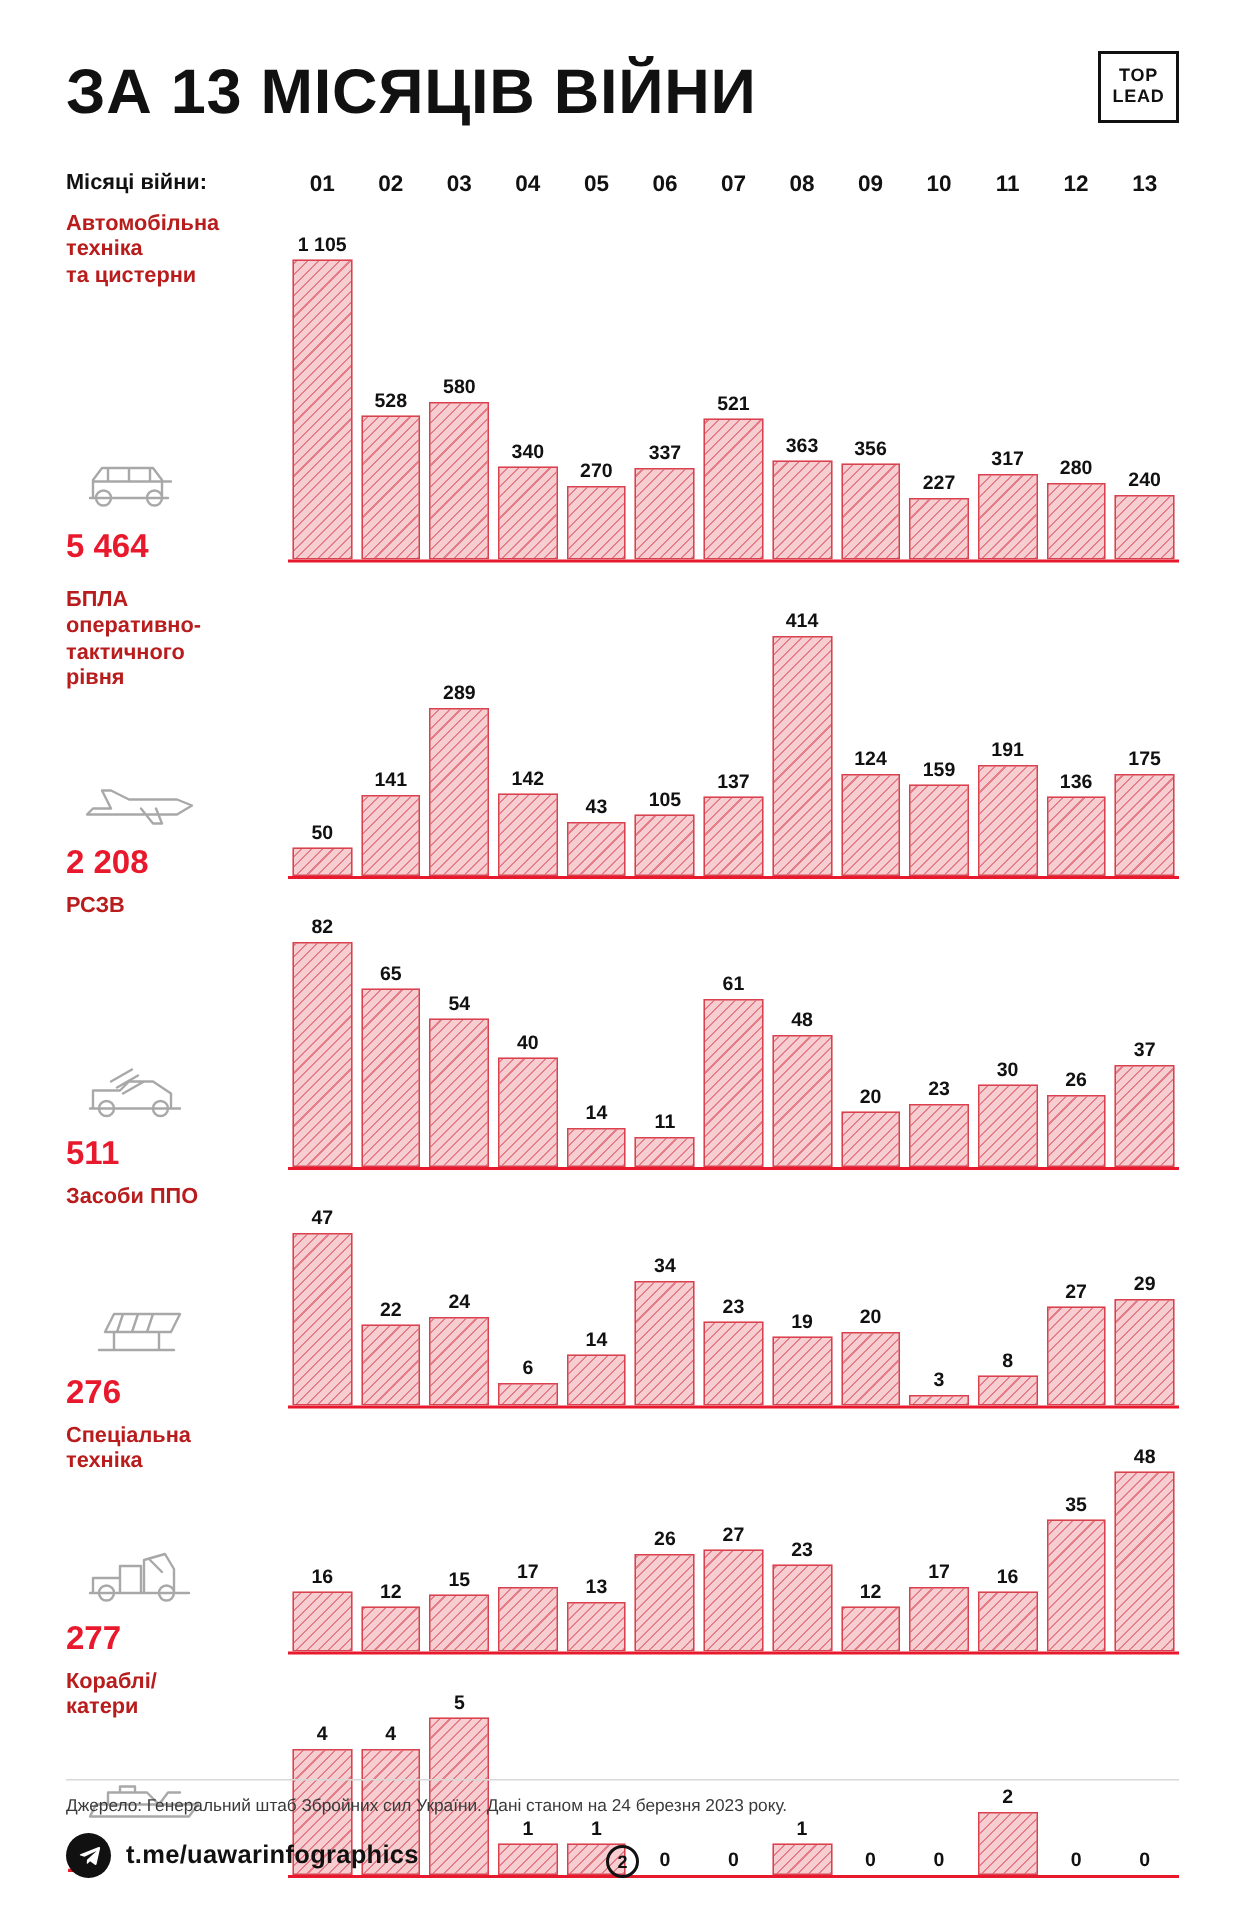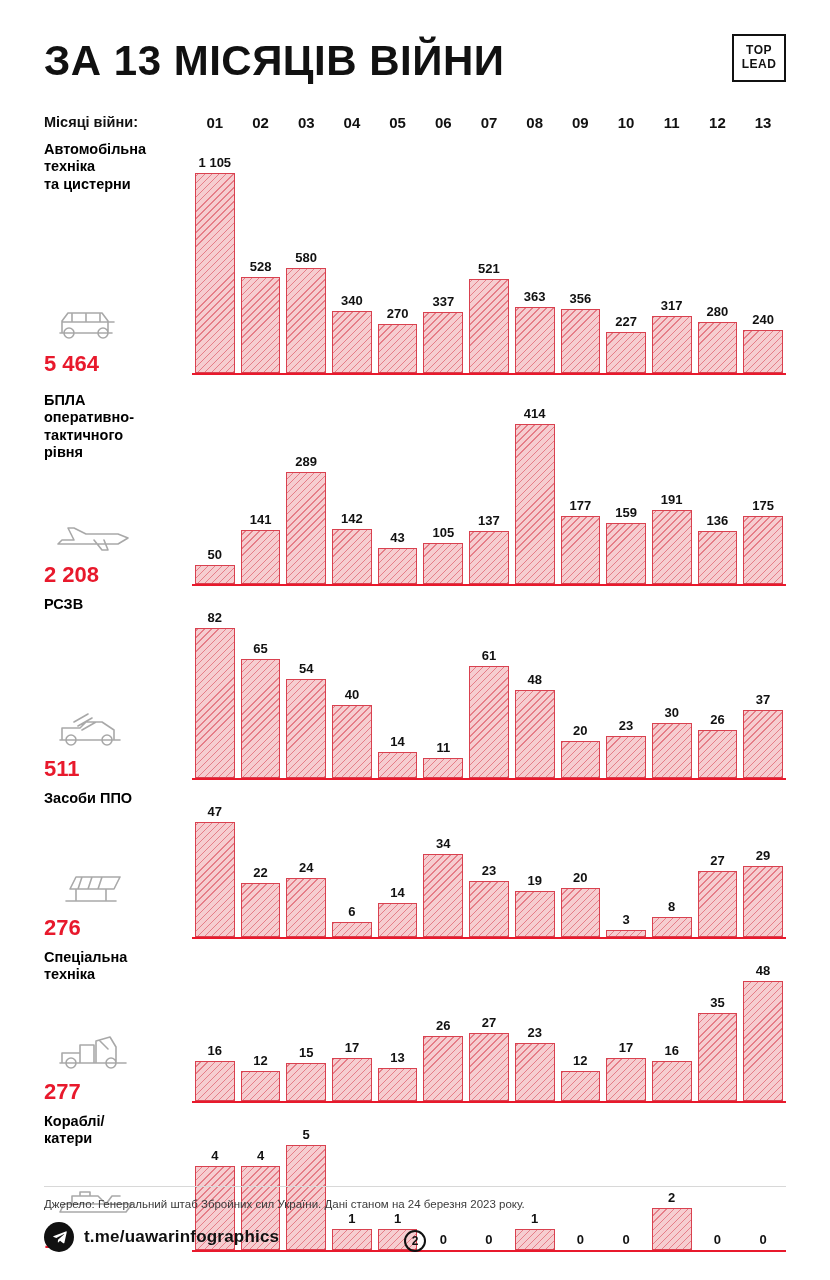--- a/index.html
+++ b/index.html
@@ -97,21 +97,21 @@
   }
   .cat-left {
     width: 148px;
     flex: 0 0 148px;
     position: relative;
   }
   .cat-name {
     font-size: 14.5px;
     font-weight: bold;
     line-height: 1.18;
-    color: #000000;
+    color: #b91c1c;
     white-space: pre-line;
   }
   .cat-total {
     position: absolute;
     left: 0;
     bottom: 0;
     font-size: 22px;
     font-weight: bold;
     color: #e8192c;
     line-height: 1;
@@ -353,21 +353,21 @@
           </div>
           <div class="bar-col">
             <div class="bar-val">137</div>
             <div class="bar" style="height: 53px;"></div>
           </div>
           <div class="bar-col">
             <div class="bar-val">414</div>
             <div class="bar" style="height: 160px;"></div>
           </div>
           <div class="bar-col">
-            <div class="bar-val">177</div>
+            <div class="bar-val">124</div>
             <div class="bar" style="height: 68px;"></div>
           </div>
           <div class="bar-col">
             <div class="bar-val">159</div>
             <div class="bar" style="height: 61px;"></div>
           </div>
           <div class="bar-col">
             <div class="bar-val">191</div>
             <div class="bar" style="height: 74px;"></div>
           </div>

